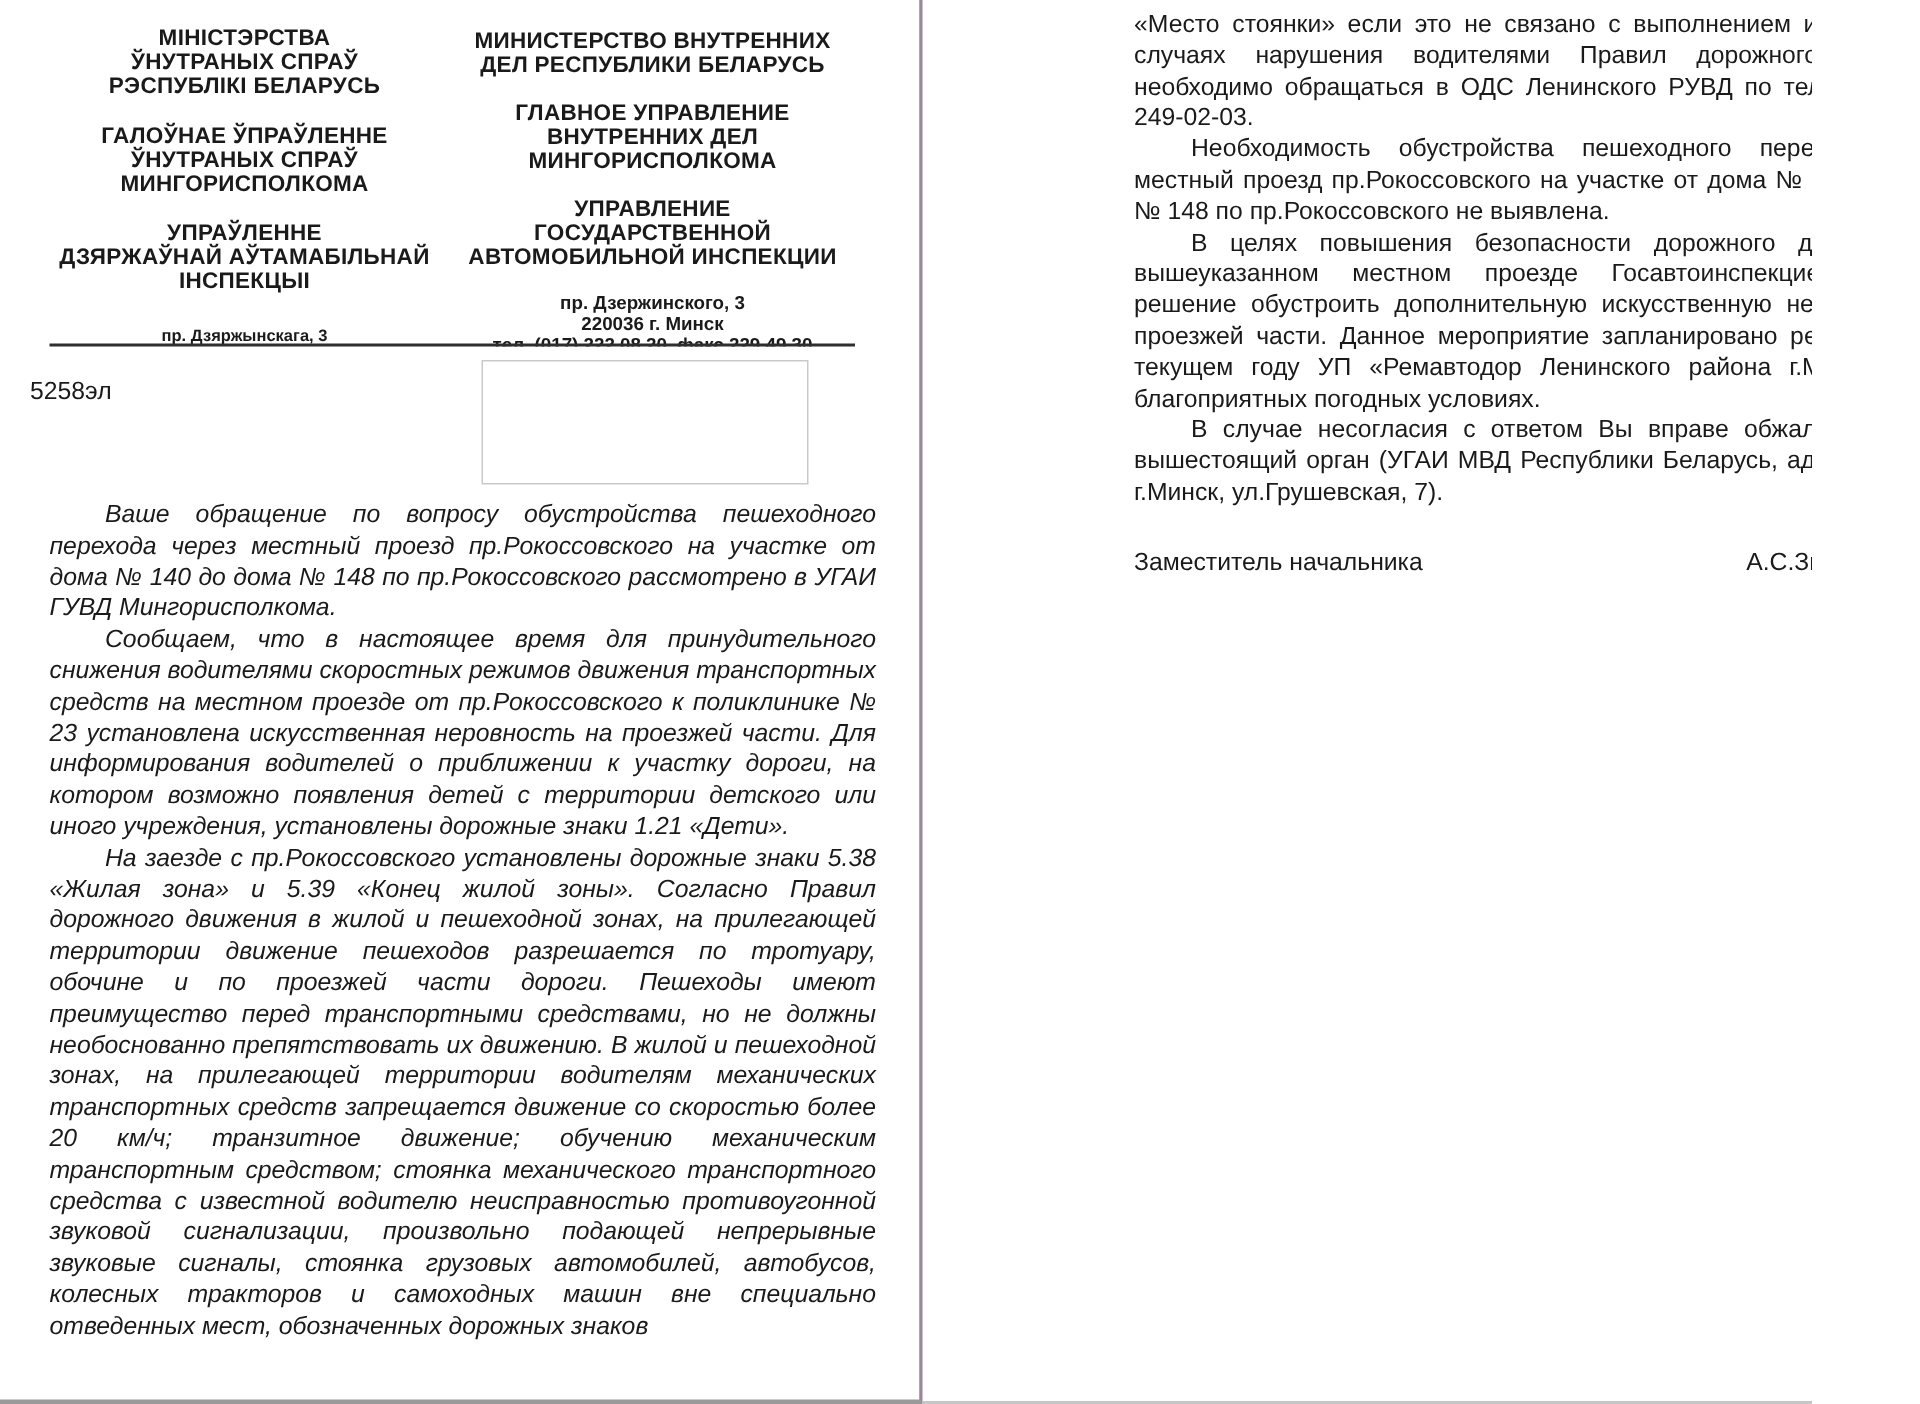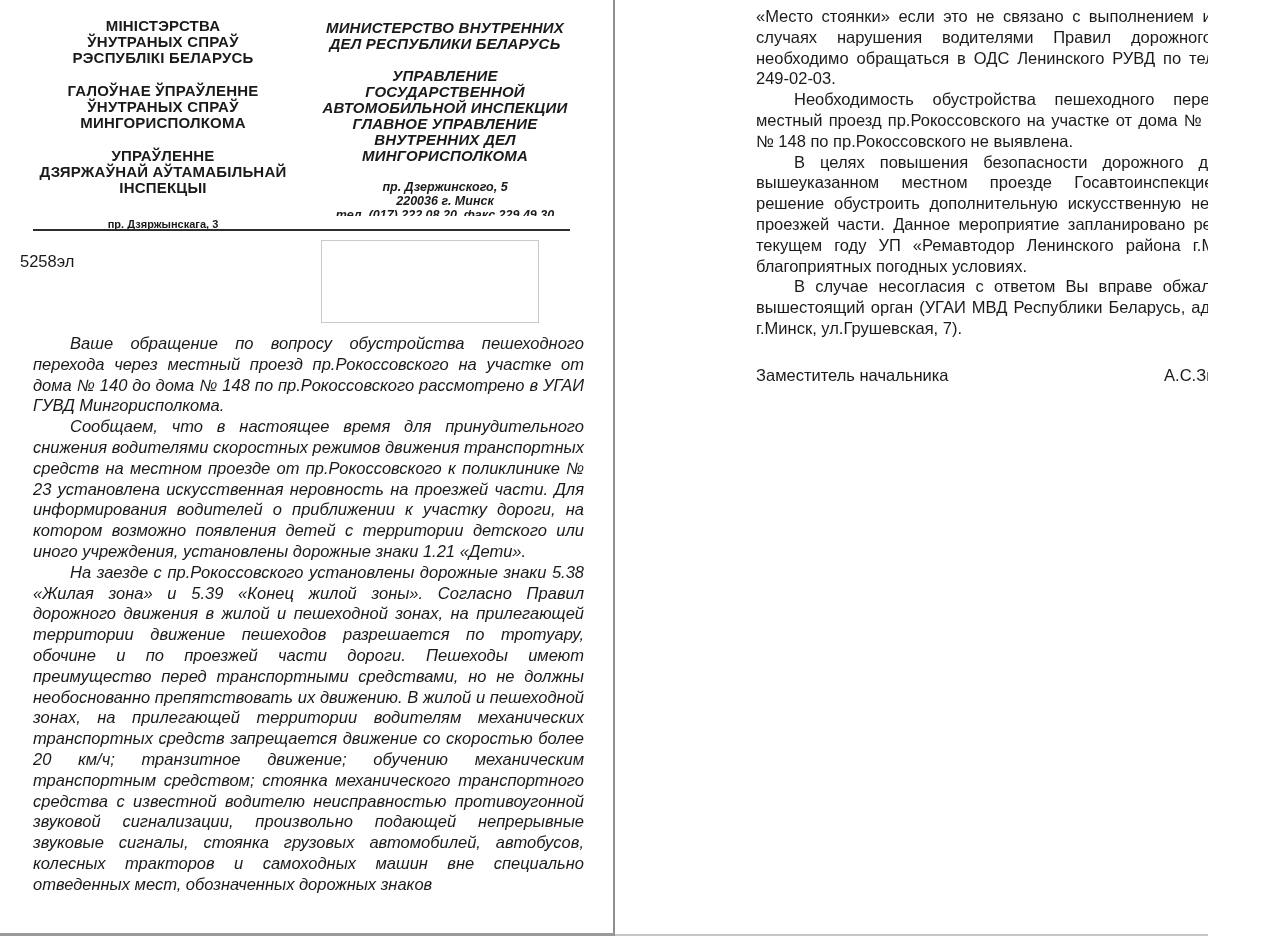--- a/index.html
+++ b/index.html
@@ -12,21 +12,21 @@
   .page{position:absolute;top:0;height:936px;background:#fff;}
   .page-left{left:0;width:613px;}
   .page-right{left:615px;width:665px;}
   .divider{position:absolute;left:613px;top:0;width:2px;height:936px;background:var(--page-divider);}
   .bottom-edge{position:absolute;left:0;bottom:0;width:614px;height:3px;background:var(--bottom-edge);}
   .bottom-edge-right{position:absolute;left:615px;right:0;bottom:0;height:2px;background:#c6c6c6;}
 
   
   .lh-col{position:absolute;text-align:center;font-weight:bold;}
   .lh-left{left:30px;top:18px;width:266px;}
-  .lh-right{left:318px;top:20px;width:254px;font-style:italic;}
+  .lh-right{left:308px;top:20px;width:254px;}
   .lh-block{font-size:15px;line-height:16px;letter-spacing:.2px;white-space:pre-line;margin:0 0 16px 0;}
   .lh-left .lh-block{margin-bottom:17px;}
   .lh-addr{font-weight:bold;font-size:12.5px;line-height:14px;white-space:pre-line;}
   .lh-left .lh-addr{margin-top:21px;font-size:11px;}
   .lh-right .lh-addr-block{margin-top:15px;}
   .clip{height:8px;overflow:hidden;}
   .rule{position:absolute;left:33px;top:229px;width:537px;height:2px;background:var(--letterhead-rule);}
 
   
   .ref{position:absolute;left:20px;top:250px;font-size:16.5px;line-height:23px;}
@@ -63,28 +63,28 @@
 МИНГОРИСПОЛКОМА</div>
       <div class="lh-block">УПРАЎЛЕННЕ
 ДЗЯРЖАЎНАЙ АЎТАМАБІЛЬНАЙ
 ІНСПЕКЦЫІ</div>
       <div class="lh-addr">пр. Дзяржынскага, 3</div>
     </div>
 
     <div class="lh-col lh-right">
       <div class="lh-block">МИНИСТЕРСТВО ВНУТРЕННИХ
 ДЕЛ РЕСПУБЛИКИ БЕЛАРУСЬ</div>
+      <div class="lh-block">ГЛАВНОЕ УПРАВЛЕНИЕ
+ВНУТРЕННИХ ДЕЛ
+МИНГОРИСПОЛКОМА</div>
       <div class="lh-block" style="margin-bottom:0;">УПРАВЛЕНИЕ
 ГОСУДАРСТВЕННОЙ
 АВТОМОБИЛЬНОЙ ИНСПЕКЦИИ</div>
-      <div class="lh-block">ГЛАВНОЕ УПРАВЛЕНИЕ
-ВНУТРЕННИХ ДЕЛ
-МИНГОРИСПОЛКОМА</div>
       <div class="lh-addr-block">
-        <div class="lh-addr">пр. Дзержинского, 5</div>
+        <div class="lh-addr">пр. Дзержинского, 3</div>
         <div class="lh-addr">220036 г. Минск</div>
         <div class="lh-addr clip">тел. (017) 222 08 20, факс 229 49 30</div>
       </div>
     </div>
 
     <div class="rule"></div>
 
     <div class="ref">
       <span>5258эл</span>
     </div>

